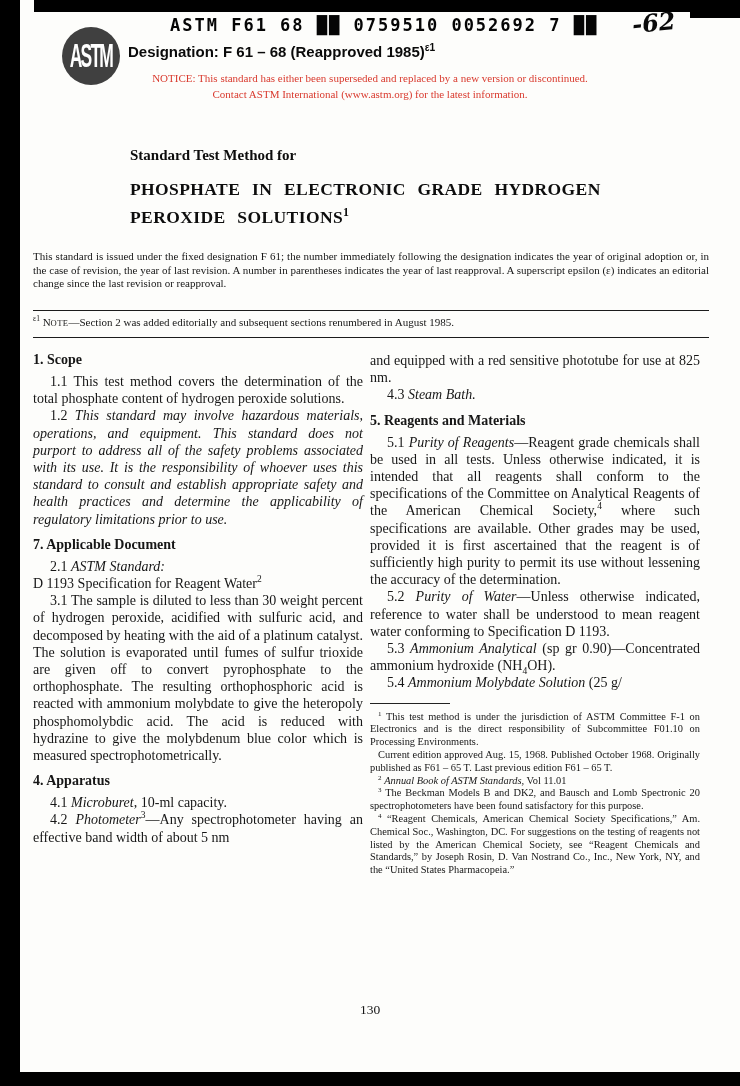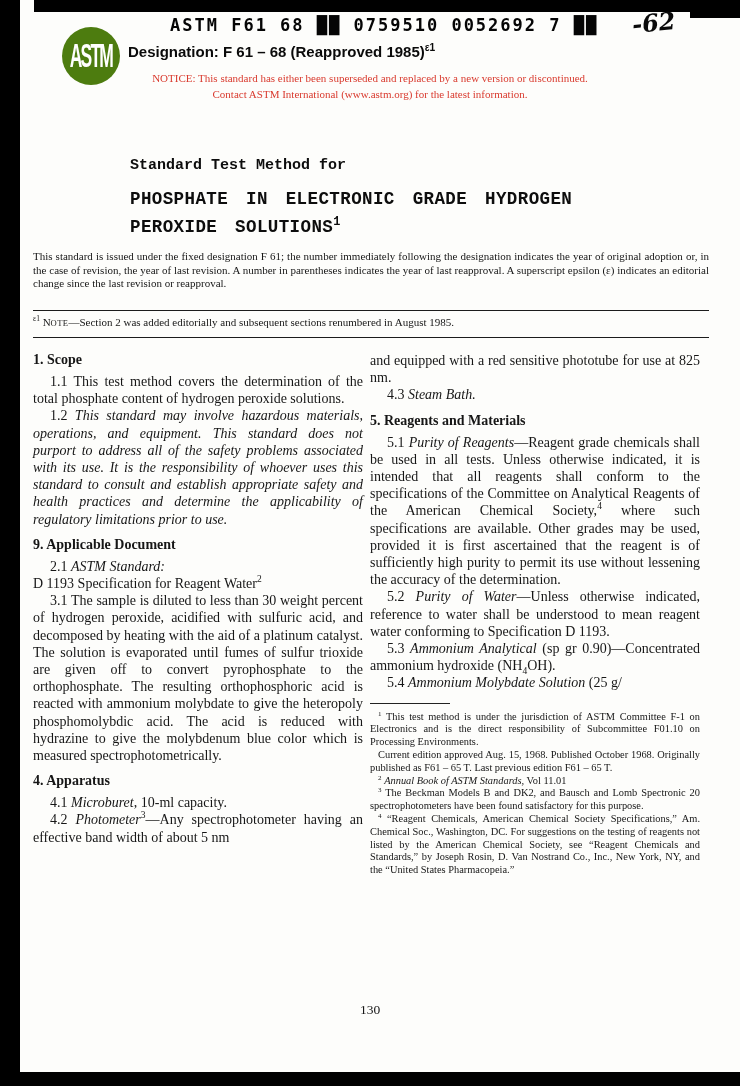--- a/index.html
+++ b/index.html
@@ -18,35 +18,35 @@
     font-family:"DejaVu Sans Mono",monospace;font-weight:bold;
     font-size:17px;letter-spacing:2px;white-space:nowrap;color:#050505;
   }
   .hand-mark{
     position:absolute;left:632px;top:8px;
     font-family:"DejaVu Serif",serif;font-style:italic;font-weight:bold;
     font-size:24px;transform:rotate(-6deg);color:#0a0a0a;
   }
   .logo{
     position:absolute;left:62px;top:27px;width:58px;height:58px;border-radius:50%;
-    background:#4d7c0f;color:#fff;display:flex;align-items:center;justify-content:center;
+    background:#404040;color:#fff;display:flex;align-items:center;justify-content:center;
     font-family:"Liberation Sans",sans-serif;font-weight:bold;font-size:19px;
     letter-spacing:-2px;
   }
   .logo span{transform:scaleY(1.75) scaleX(.92);}
   .designation{
     position:absolute;left:128px;top:43px;
     font-family:"Liberation Sans",sans-serif;font-weight:bold;font-size:15px;color:#0a0a0a;text-align:center;
   }
   .notice{
     position:absolute;left:0;top:71px;width:740px;text-align:center;
     color:#d93a2e;font-size:11px;line-height:15.5px;
   }
   
-  .title-block{position:absolute;left:130px;top:157px;font-family:Liberation Mono, monospace;font-weight:bold;color:#0d0d0d;}
+  .title-block{position:absolute;left:130px;top:147px;font-family:Liberation Serif, serif;font-weight:bold;color:#0d0d0d;}
   .title-kicker{font-size:15px;margin-bottom:11px;}
   .title-main{font-size:17.5px;line-height:28px;word-spacing:7px;letter-spacing:.4px;}
   
   .preamble{
     position:absolute;left:33px;top:250px;width:676px;
     font-size:11px;line-height:13.6px;text-align:justify;
   }
   .rule1{position:absolute;left:33px;top:310px;width:676px;border-top:1.6px solid #1c1c1c;}
   .note-line{position:absolute;left:33px;top:316px;width:676px;font-size:11px;line-height:13.5px;}
   .rule2{position:absolute;left:33px;top:337px;width:676px;border-top:1.6px solid #1c1c1c;}
@@ -102,21 +102,21 @@
 
   <div class="rule1"></div>
   <div class="note-line"><sup>ε1</sup><span> N</span><span class="sc">OTE</span><span>—Section 2 was added editorially and subsequent sections renumbered in August 1985.</span></div>
   <div class="rule2"></div>
 
   <div class="cols">
     <div class="col">
         <div class="sec-h">1.  Scope</div>
         <div class="bp ind"><span>1.1  This test method covers the determination of the total phosphate content of hydrogen peroxide solutions.</span></div>
         <div class="bp ind"><span>1.2  </span><span class="it">This standard may involve hazardous materials, operations, and equipment. This standard does not purport to address all of the safety problems associated with its use. It is the responsibility of whoever uses this standard to consult and establish appropriate safety and health practices and determine the applicability of regulatory limitations prior to use.</span></div>
-        <div class="sec-h">9.  Applicable Document</div>
+        <div class="sec-h">7.  Applicable Document</div>
         <div class="bp ind"><span>2.1  </span><span class="it">ASTM Standard:</span></div>
         <div class="bp"><span>D 1193 Specification for Reagent Water</span><sup>2</sup></div>
         <div class="bp ind"><span>3.1  The sample is diluted to less than 30 weight percent of hydrogen peroxide, acidified with sulfuric acid, and decomposed by heating with the aid of a platinum catalyst. The solution is evaporated until fumes of sulfur trioxide are given off to convert pyrophosphate to the orthophosphate. The resulting orthophosphoric acid is reacted with ammonium molybdate to give the heteropoly phosphomolybdic acid. The acid is reduced with hydrazine to give the molybdenum blue color which is measured spectrophotometrically.</span></div>
         <div class="sec-h">4.  Apparatus</div>
         <div class="bp ind"><span>4.1  </span><span class="it">Microburet</span><span>, 10-ml capacity.</span></div>
         <div class="bp ind"><span>4.2  </span><span class="it">Photometer</span><sup>3</sup><span>—Any  spectrophotometer having an effective band width of about 5 nm</span></div>
       </div>
     <div class="col">
       <div>
           <div class="bp"><span>and equipped with a red sensitive phototube for use at 825 nm.</span></div>

